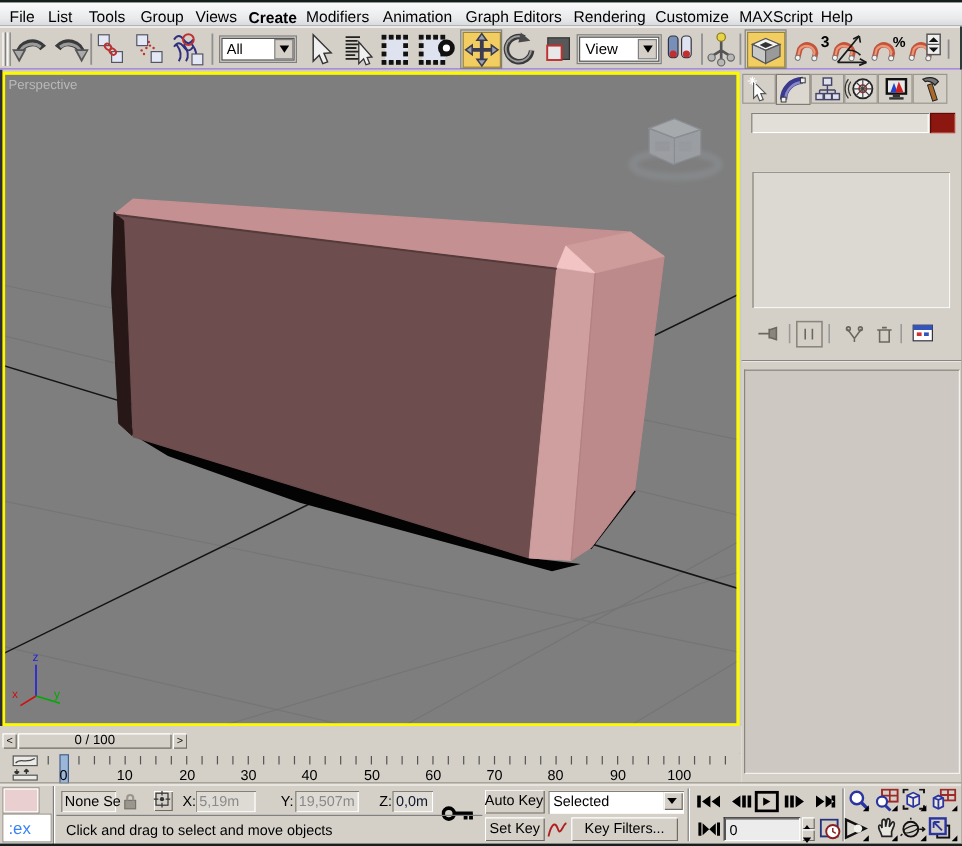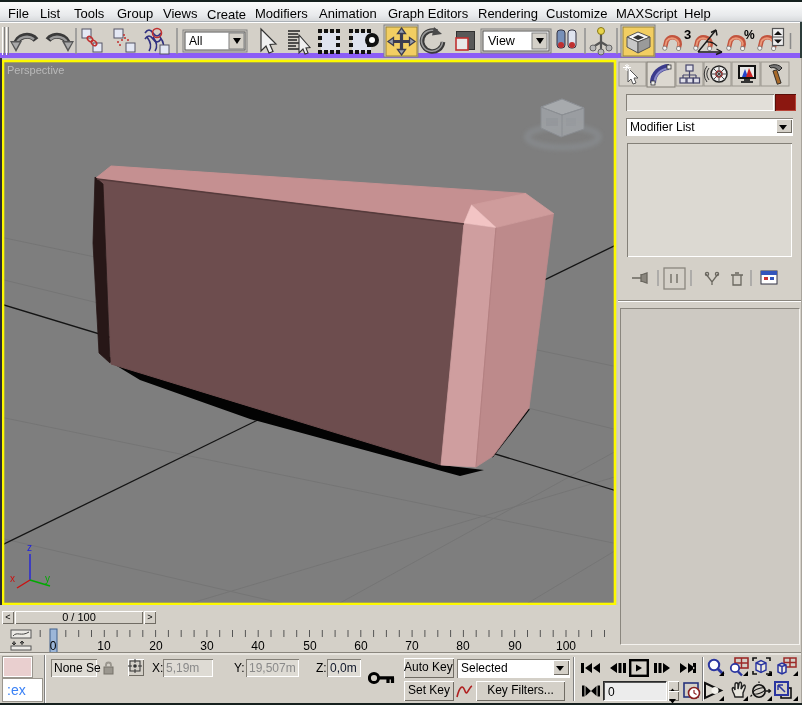--- a/index.html
+++ b/index.html
@@ -15,31 +15,31 @@
 </style>
 </head>
 <body>
 
 <div class="abs menu" style="left:0;top:0;width:802px;height:22px;background:linear-gradient(#fbfbfb,#e8eaec 70%,#d8dadc);border-top:2px solid #15201e;border-bottom:1px solid #aab0b6;">
 <span class="abs" style="left:8px;top:4px;">File</span>
 <span class="abs" style="left:40px;top:4px;">List</span>
 <span class="abs" style="left:74px;top:4px;">Tools</span>
 <span class="abs" style="left:117px;top:4px;">Group</span>
 <span class="abs" style="left:163px;top:4px;">Views</span>
-<span class="abs" style="left:207px;top:5px;">Create</span>
+<span class="abs" style="left:207px;top:5px;font-weight:bold;">Create</span>
 <span class="abs" style="left:255px;top:4px;">Modifiers</span>
 <span class="abs" style="left:319px;top:4px;">Animation</span>
 <span class="abs" style="left:388px;top:4px;">Graph Editors</span>
 <span class="abs" style="left:478px;top:4px;">Rendering</span>
 <span class="abs" style="left:546px;top:4px;">Customize</span>
 <span class="abs" style="left:616px;top:4px;">MAXScript</span>
 <span class="abs" style="left:684px;top:4px;">Help</span>
 </div>
 
-<div class="abs" style="left:0;top:22px;width:802px;height:36px;background:#d4d0c8;border-top:1px solid #fff;border-bottom:5px solid #8b5cf6;" id="toolbar">
+<div class="abs" style="left:0;top:22px;width:802px;height:36px;background:#d4d0c8;border-top:1px solid #fff;border-bottom:1px solid #8b5cf6;" id="toolbar">
 
 <div class="abs" style="left:2px;top:4px;width:3px;height:28px;border-left:1px solid #fff;border-right:1px solid #808080;"></div>
 <div class="abs" style="left:6px;top:4px;width:3px;height:28px;border-left:1px solid #fff;border-right:1px solid #808080;"></div>
 <svg class="abs" style="left:0;top:0;" width="802" height="36" viewBox="0 0 802 36">
   <defs>
     <g id="magnet">
       <g transform="rotate(14 11 11)">
       <path d="M4.5,18 V11.5 A7 7 0 0 1 18,11.5 V15" fill="none" stroke="#c2543e" stroke-width="4.6"></path>
       <path d="M4.5,17 V11.5 A7 7 0 0 1 17,11 V14" fill="none" stroke="#ea9878" stroke-width="1.8"></path>
       <circle cx="4.5" cy="19" r="2.1" fill="#f4f4f4" stroke="#777" stroke-width="0.8"></circle>
@@ -354,28 +354,20 @@
 
     <g transform="translate(147,4)">
       <path d="M4,2 C8,0 14,0 17,4 L14,7 C12,4 8,3 6,4 Z" fill="#777" stroke="#222" stroke-width="1"></path>
       <rect x="10" y="6" width="4" height="14" transform="rotate(-18 12 13)" fill="#a86a2a" stroke="#222" stroke-width="0.8"></rect>
     </g>
   </svg>
 
   <div class="abs field" style="left:8px;top:36px;width:148px;height:17px;background:#e2dfd9;"></div>
   <div class="abs" style="left:157px;top:36px;width:21px;height:17px;background:#8b1710;box-shadow:inset 1px 1px 0 #5a0d08, inset -1px -1px 0 #b84438;"></div>
 
-  <div class="abs whitefield" style="left:8px;top:60px;width:167px;height:18px;">
-    <span class="abs" style="left:4px;top:2px;font-size:12px;">Modifier List</span>
-    <div class="abs btn" style="right:1px;top:1px;width:16px;height:14px;">
-      <svg width="14" height="12" viewBox="0 0 14 12">
-          <path d="M3,4 L11,4 L7,9 Z" fill="#000"></path>
-        </svg>
-    </div>
-  </div>
 
   <div class="abs field" style="left:9px;top:85px;width:165px;height:114px;background:#dcd9d2;"></div>
 
   <svg class="abs" style="left:0;top:207px;" width="184" height="28" viewBox="0 0 184 28">
     <g stroke="#6a675f" stroke-width="1.3" fill="none">
 
       <path d="M14,13 L23,13 M23,9 L23,17 M23,10 L29,8 L29,18 L23,16" fill="#8a867e"></path>
       <path d="M40,5 L40,21" stroke="#999"></path>
 
       <rect x="46" y="3" width="21" height="21" fill="none" stroke="#8a867e"></rect>
@@ -634,16 +626,19 @@
       <path d="M11,11 L4,4 M4,4 L4,9 M4,4 L9,4" stroke="#2a35a0" stroke-width="1.5" fill="none"></path>
     </g>
     <g fill="#000">
       <path d="M19,21 L24,21 L24,16 Z"></path>
         <path d="M43,21 L48,21 L48,16 Z"></path>
         <path d="M67,21 L72,21 L72,16 Z"></path>
         <path d="M93,21 L98,21 L98,16 Z"></path>
     </g>
   </svg>
 
+  <div class="abs" style="left:47px;top:24px;width:355px;height:23px;border-top:1px solid #808080;">
+    <span class="abs txt12" style="left:8px;top:5px;">Click and drag to select and move objects</span>
+  </div>
 </div>
 <div class="abs" style="left:0;top:703px;width:802px;height:2px;background:#16211f;"></div>
 <div class="abs" style="left:800px;top:22px;width:2px;height:36px;background:#2c3c3a;"></div>
 <div class="abs" style="left:801px;top:58px;width:1px;height:645px;background:#a8a49c;"></div>
 
 </body></html>

